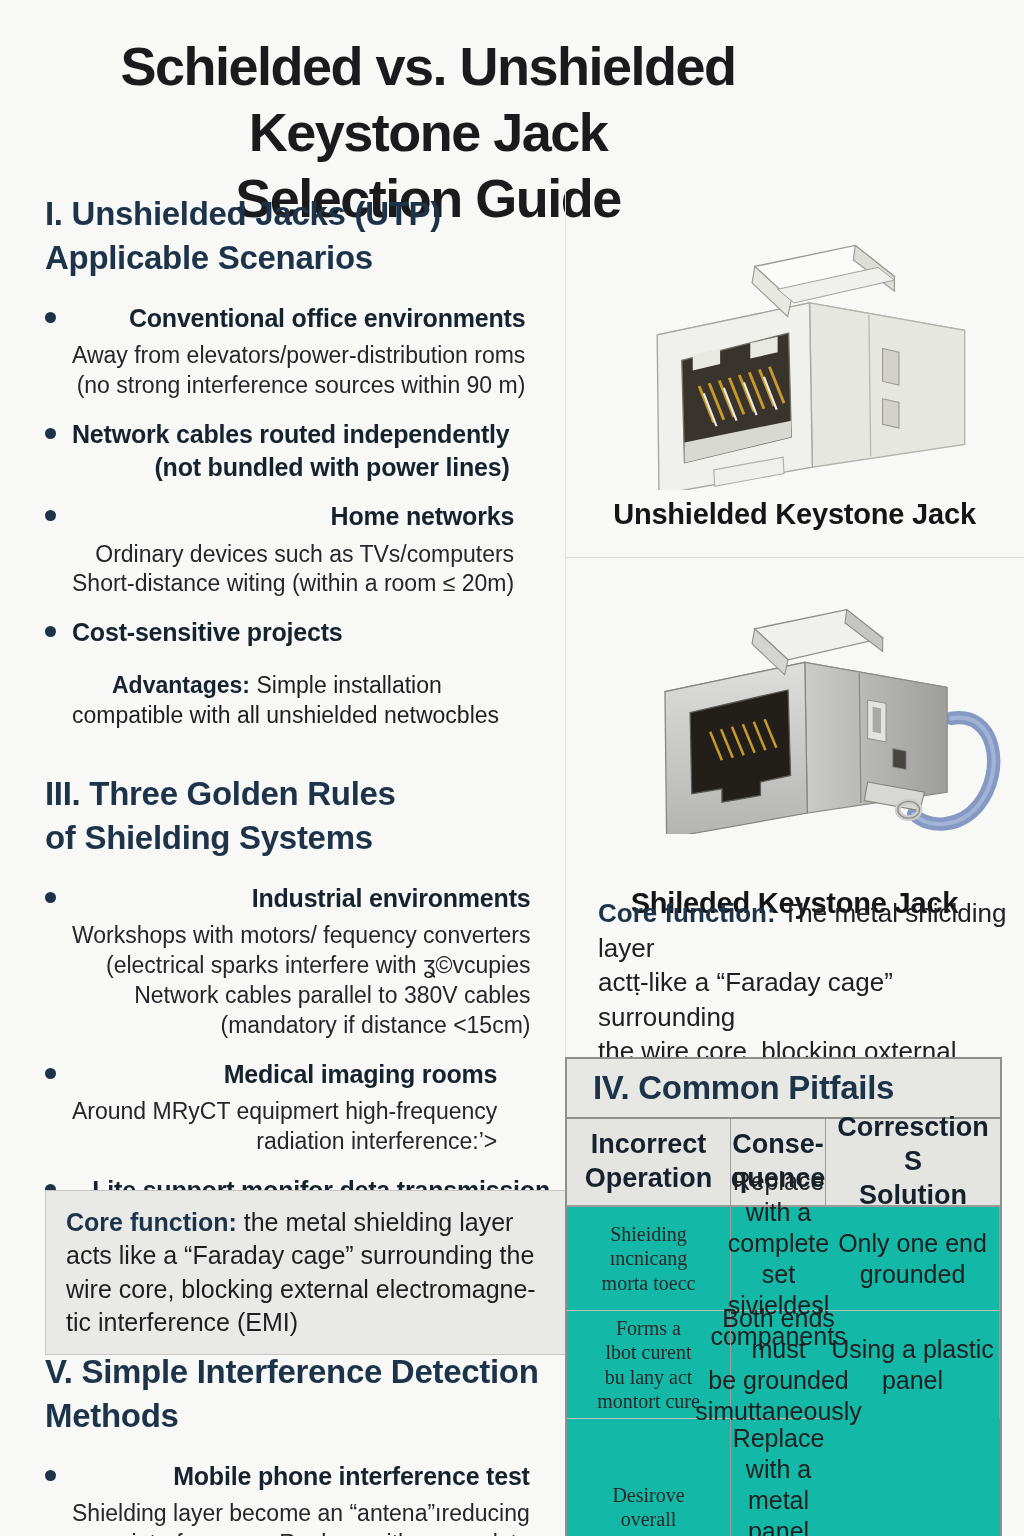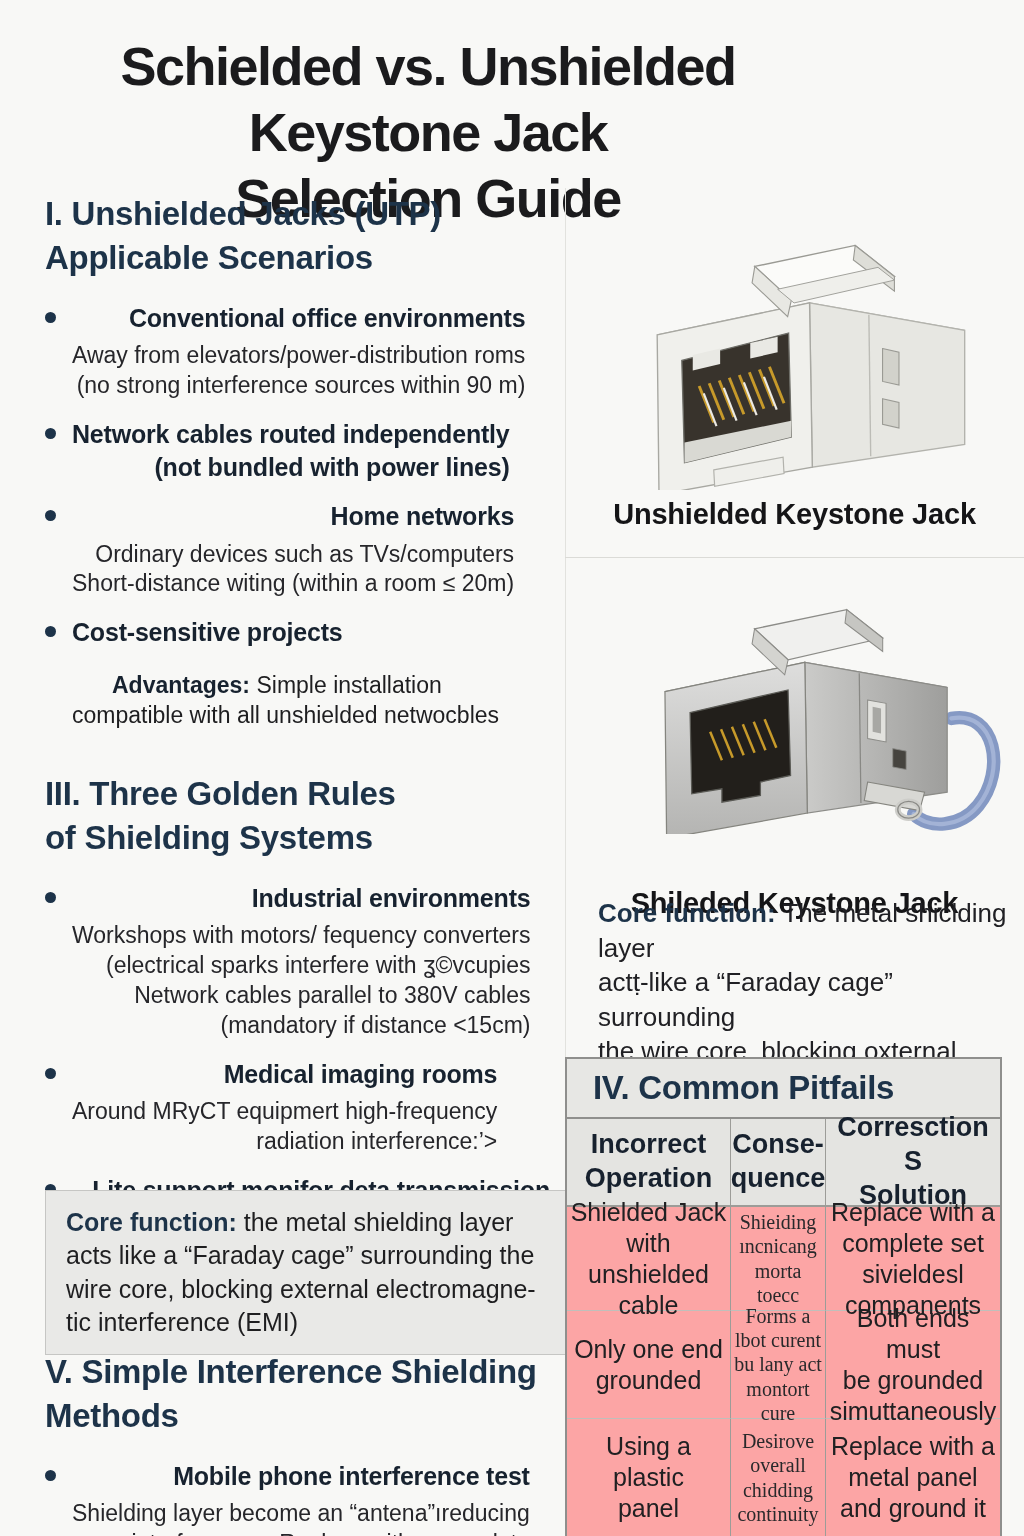--- a/index.html
+++ b/index.html
@@ -37,21 +37,21 @@
   .jack2{position:absolute;left:608px;top:566px;width:402px;height:268px;}
   .jack1 svg,.jack2 svg{width:100%;height:100%;}
   .caption{position:absolute;left:565px;width:459px;text-align:center;
            font-size:29px;font-weight:bold;color:#151517;letter-spacing:-0.2px;}
   .cap1{top:498px;}
   .cap2{top:887px;}
   
   .pitfalls{position:absolute;left:565px;top:1057px;width:437px;height:479px;
             box-sizing:border-box;border:2px solid #8f8f8d;border-bottom:none;
             display:grid;grid-template-columns:164px 95px 1fr;
-            grid-template-rows:60px 88px 104px 108px 1fr;overflow:hidden;background:#fca5a5;}
+            grid-template-rows:60px 88px 104px 108px 1fr;overflow:hidden;background:#14b8a6;}
   .pt-title{grid-column:1/-1;background:#e7e7e4;border-bottom:2px solid #8f8f8d;
             display:flex;align-items:center;padding-left:26px;
             font-size:33px;font-weight:bold;color:#1d3349;letter-spacing:-0.3px;}
   .pt-cell{display:flex;align-items:center;justify-content:center;text-align:center;
            border-right:1px solid #9c9c98;border-bottom:1px solid #bfbfbb;
            white-space:pre-line;padding:4px 2px;box-sizing:border-box;}
   .pt-cell.lastcol{border-right:none;}
   .pt-cell.lastrow{border-bottom:none;}
   .pt-head{background:#e4e4e1;border-bottom:2px solid #9c9c98;
            font-size:27px;font-weight:bold;color:#17212e;line-height:1.25;}
@@ -132,21 +132,21 @@
            </div>
     </div>
   </div>
 
   <div class="corebox"><span class="core-label">Core function:</span><span> the metal shielding layer
 acts like a “Faraday cage” surrounding the
 wire core, blocking external electromagne-
 tic interference (EMI)</span></div>
 
   <div class="sec sec5">
-    <h2 class="heading">V. Simple Interference Shielding
+    <h2 class="heading">V. Simple Interference Detection
 Methods</h2>
     <div class="bul">
       <span class="dot"></span>
       <div>
           <div class="b-title">Mobile phone interference test</div>
            <div class="b-body">Shielding layer become an “antena”ıreducing
 interference + Replace with a complete</div>
         </div>
     </div>
   </div>
@@ -243,23 +243,20 @@
   <div class="pitfalls">
     <div class="pt-title">IV. Common Pitfails</div>
 
     <div class="pt-cell pt-head">Incorrect
 Operation</div>
     <div class="pt-cell pt-head">Conse-
 quence</div>
     <div class="pt-cell pt-head lastcol">Corresction S
 Solution</div>
 
-    <div class="pt-cell c-wide">Shielded Jack
-with unshielded
-cable</div>
     <div class="pt-cell c-mid">Shieiding
 ıncnicang
 morta toecc</div>
     <div class="pt-cell c-wide lastcol">Replace with a
 complete set
 sivieldesl companents</div>
 
     <div class="pt-cell c-wide">Only one end
 grounded</div>
     <div class="pt-cell c-mid">Forms a

